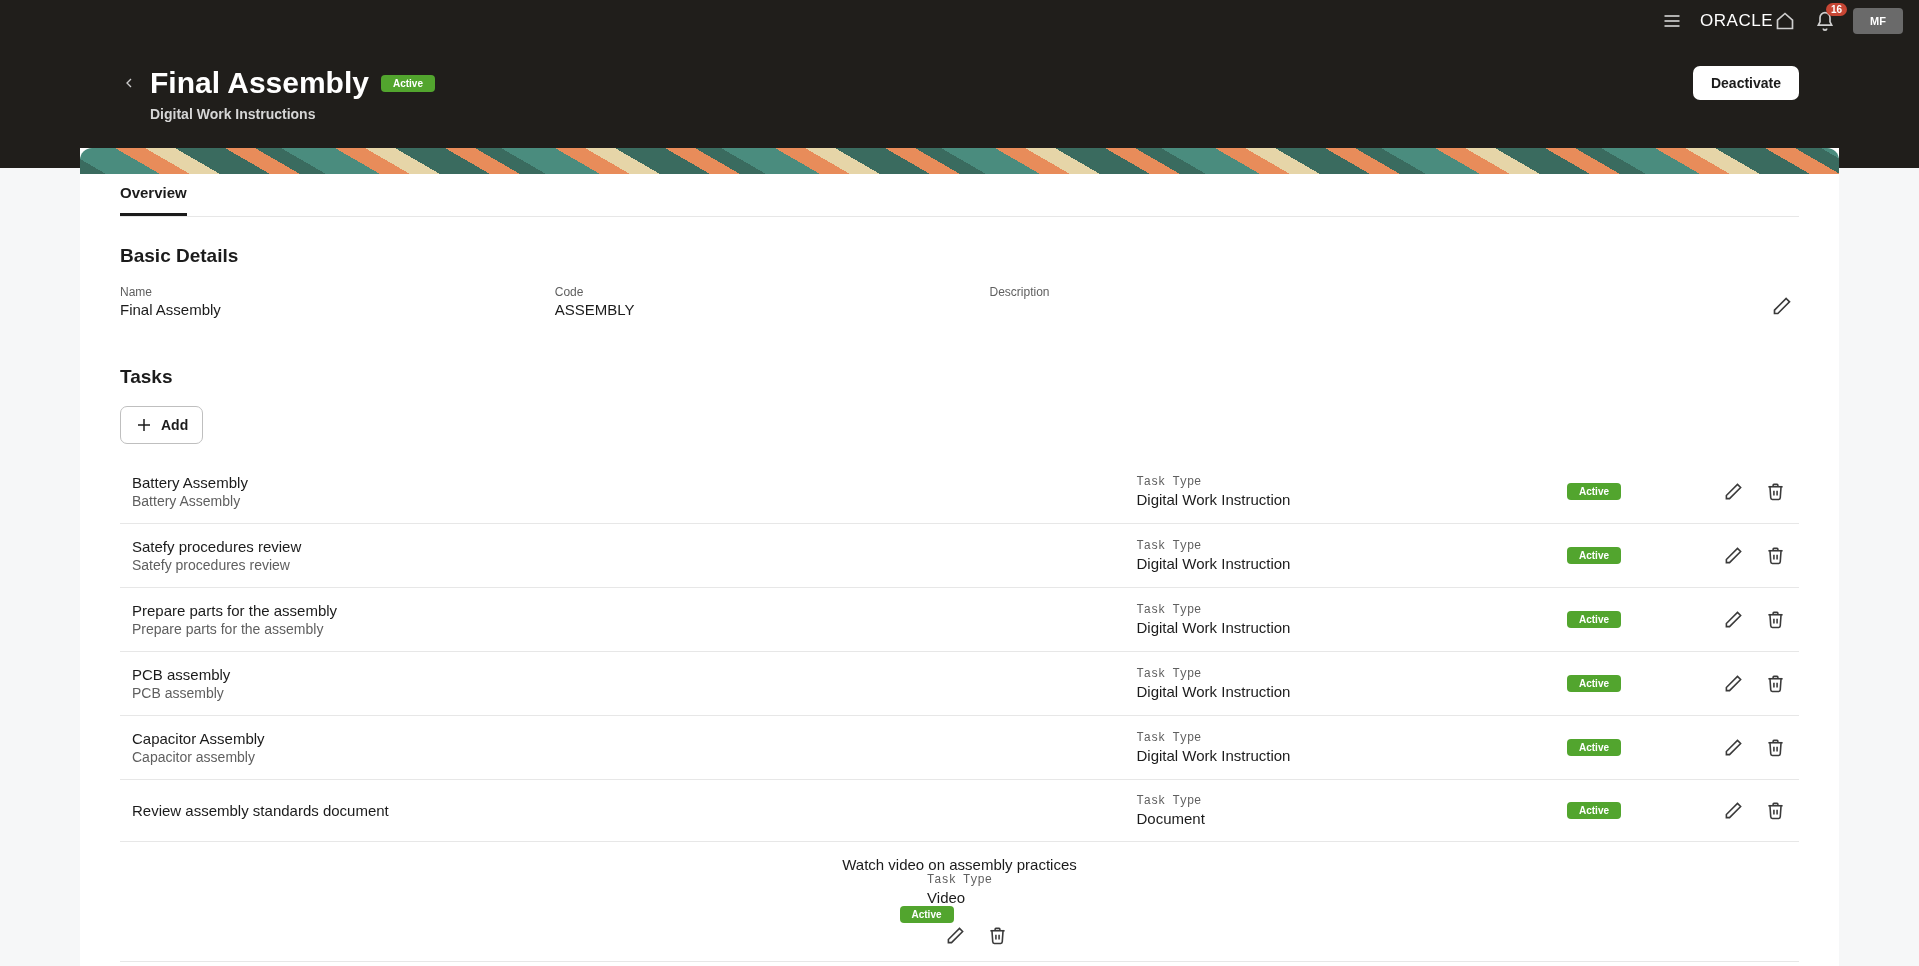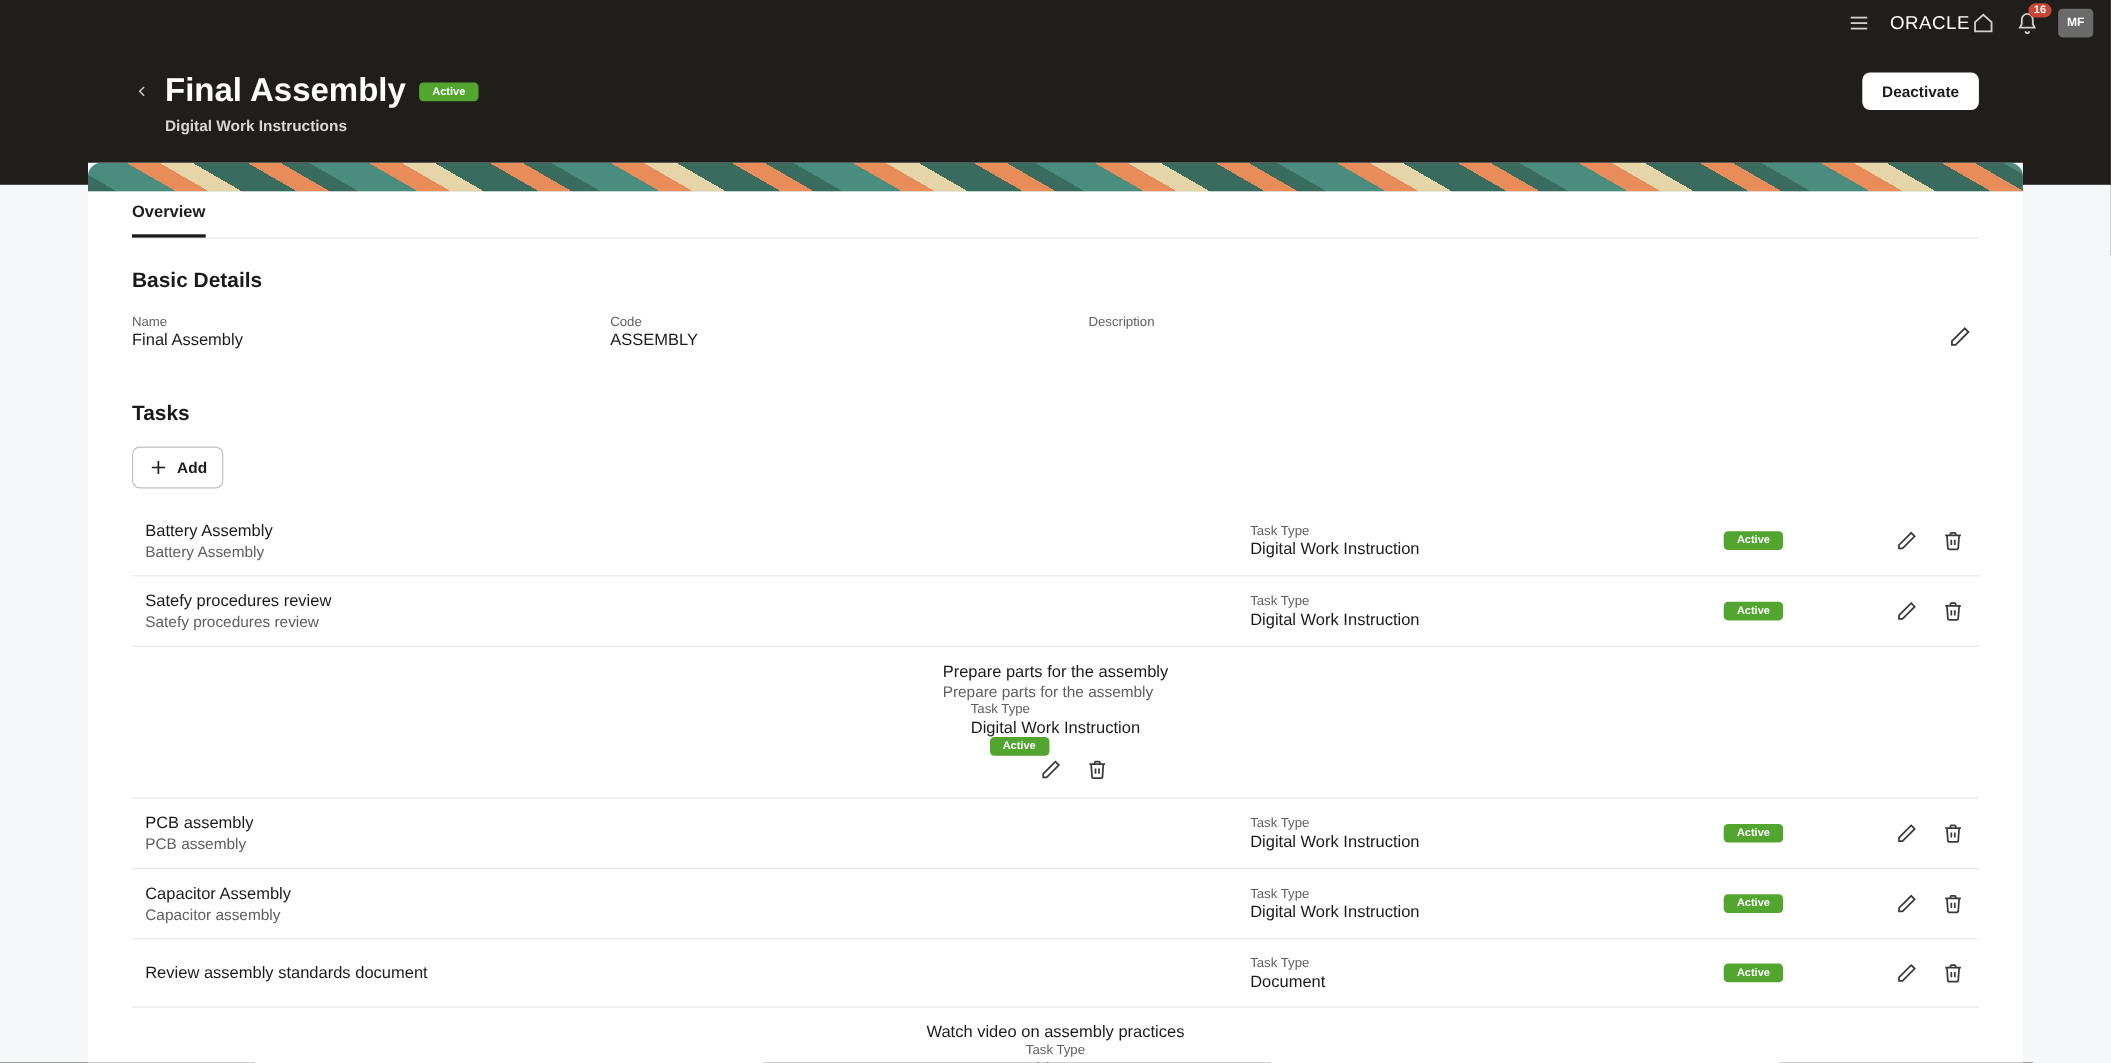--- a/index.html
+++ b/index.html
@@ -36,21 +36,21 @@
   .icon-btn { width: 24px; height: 24px; display:flex; align-items:center; justify-content:center; cursor:pointer; }
   .icon-btn svg { stroke: #cfcfcf; }
   .logo { color: #fff; font-weight: 500; font-size: 17px; letter-spacing: 0.5px; }
   .notif-wrap { position: relative; }
   .notif-badge {
     position: absolute; top: -6px; right: -10px;
     background: var(--notif-red); color: #fff;
     font-size: 10px; padding: 1px 5px; border-radius: 8px; font-weight: 600;
   }
   .avatar {
-    width: 32px; height: 26px; border-radius: 4px;
+    width: 50px; height: 26px; border-radius: 4px;
     background: #6a6a6a; color: #fff;
     display:flex; align-items:center; justify-content:center;
     font-size: 11px; font-weight: 600;
   }
   .header-row {
     display: flex; align-items: center; justify-content: space-between;
     padding: 24px 120px 24px 120px;
   }
   .title-group { display:flex; align-items:center; gap: 12px; }
   .back-chevron { width:18px; height:18px; display:flex; align-items:center; justify-content:center; cursor:pointer;}
@@ -108,21 +108,21 @@
   .add-btn svg { stroke:#1b1b1b;}
   .task-list { margin-top: 16px;}
   .task-row {
     display:flex; align-items:center; padding: 14px 12px;
     border-bottom: 1px solid var(--border-grey);
   }
   .task-main { flex: 1.4; }
   .task-title { font-size: 15px; font-weight:400; color: var(--text-primary);}
   .task-sub { font-size: 14px; color: var(--text-secondary); margin-top: 2px;}
   .task-type-col { flex: 0.6;}
-  .type-label { font-size: 12px; color: var(--text-secondary);}
+  .type-label { font-size: 12px; color: var(--text-secondary); font-family: Liberation Mono, monospace;}
   .type-value { font-size: 15px; color: var(--text-primary); margin-top: 2px;}
   .task-status-col { width: 120px; display:flex; justify-content:flex-start;}
   .task-actions { width: 100px; display:flex; gap: 18px; justify-content:flex-end;}
   .row-icon { width: 24px; height:24px; display:flex; align-items:center; justify-content:center; cursor:pointer;}
   .row-icon svg { stroke: #3a3a3a; }
 </style>
 </head>
 <body>
 
 <div class="topbar">
@@ -263,21 +263,21 @@
               <svg width="19" height="19" viewBox="0 0 24 24" fill="none" stroke-width="2">
                   <polyline points="3 6 5 6 21 6"></polyline>
                   <path d="M19 6l-1 14a2 2 0 0 1-2 2H8a2 2 0 0 1-2-2L5 6"></path>
                   <path d="M10 11v6"></path>
                   <path d="M14 11v6"></path>
                   <path d="M9 6V4a1 1 0 0 1 1-1h4a1 1 0 0 1 1 1v2"></path>
                 </svg>
             </div>
           </div>
         </div>
-          <div class="task-row" style="display: flex; flex-direction: column;">
+          <div class="task-row" style="display: flex;">
           <div class="task-main">
             <div class="task-title">Prepare parts for the assembly</div>
             <div class="task-sub">Prepare parts for the assembly</div>
           </div>
           <div class="task-type-col">
             <div class="type-label">Task Type</div>
             <div class="type-value">Digital Work Instruction</div>
           </div>
           <div class="task-status-col">
             <div class="status-pill">Active</div>

